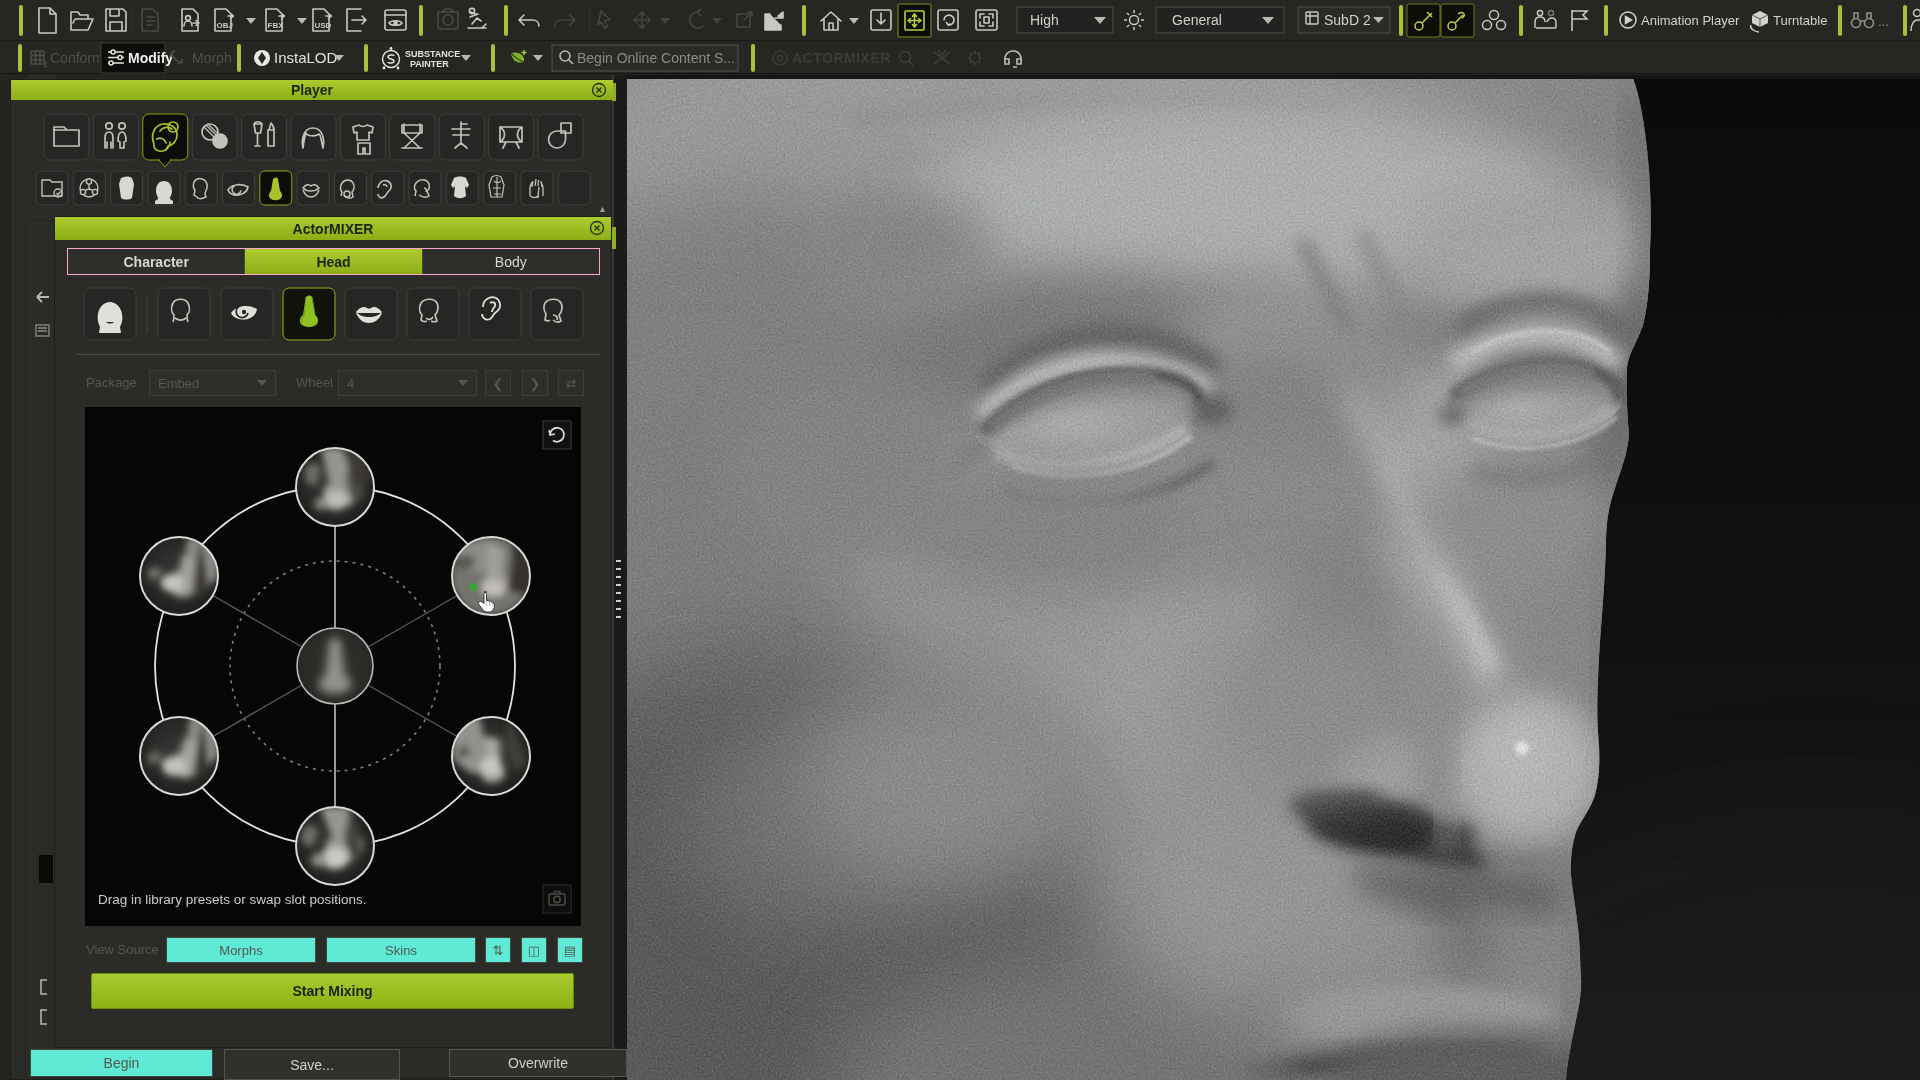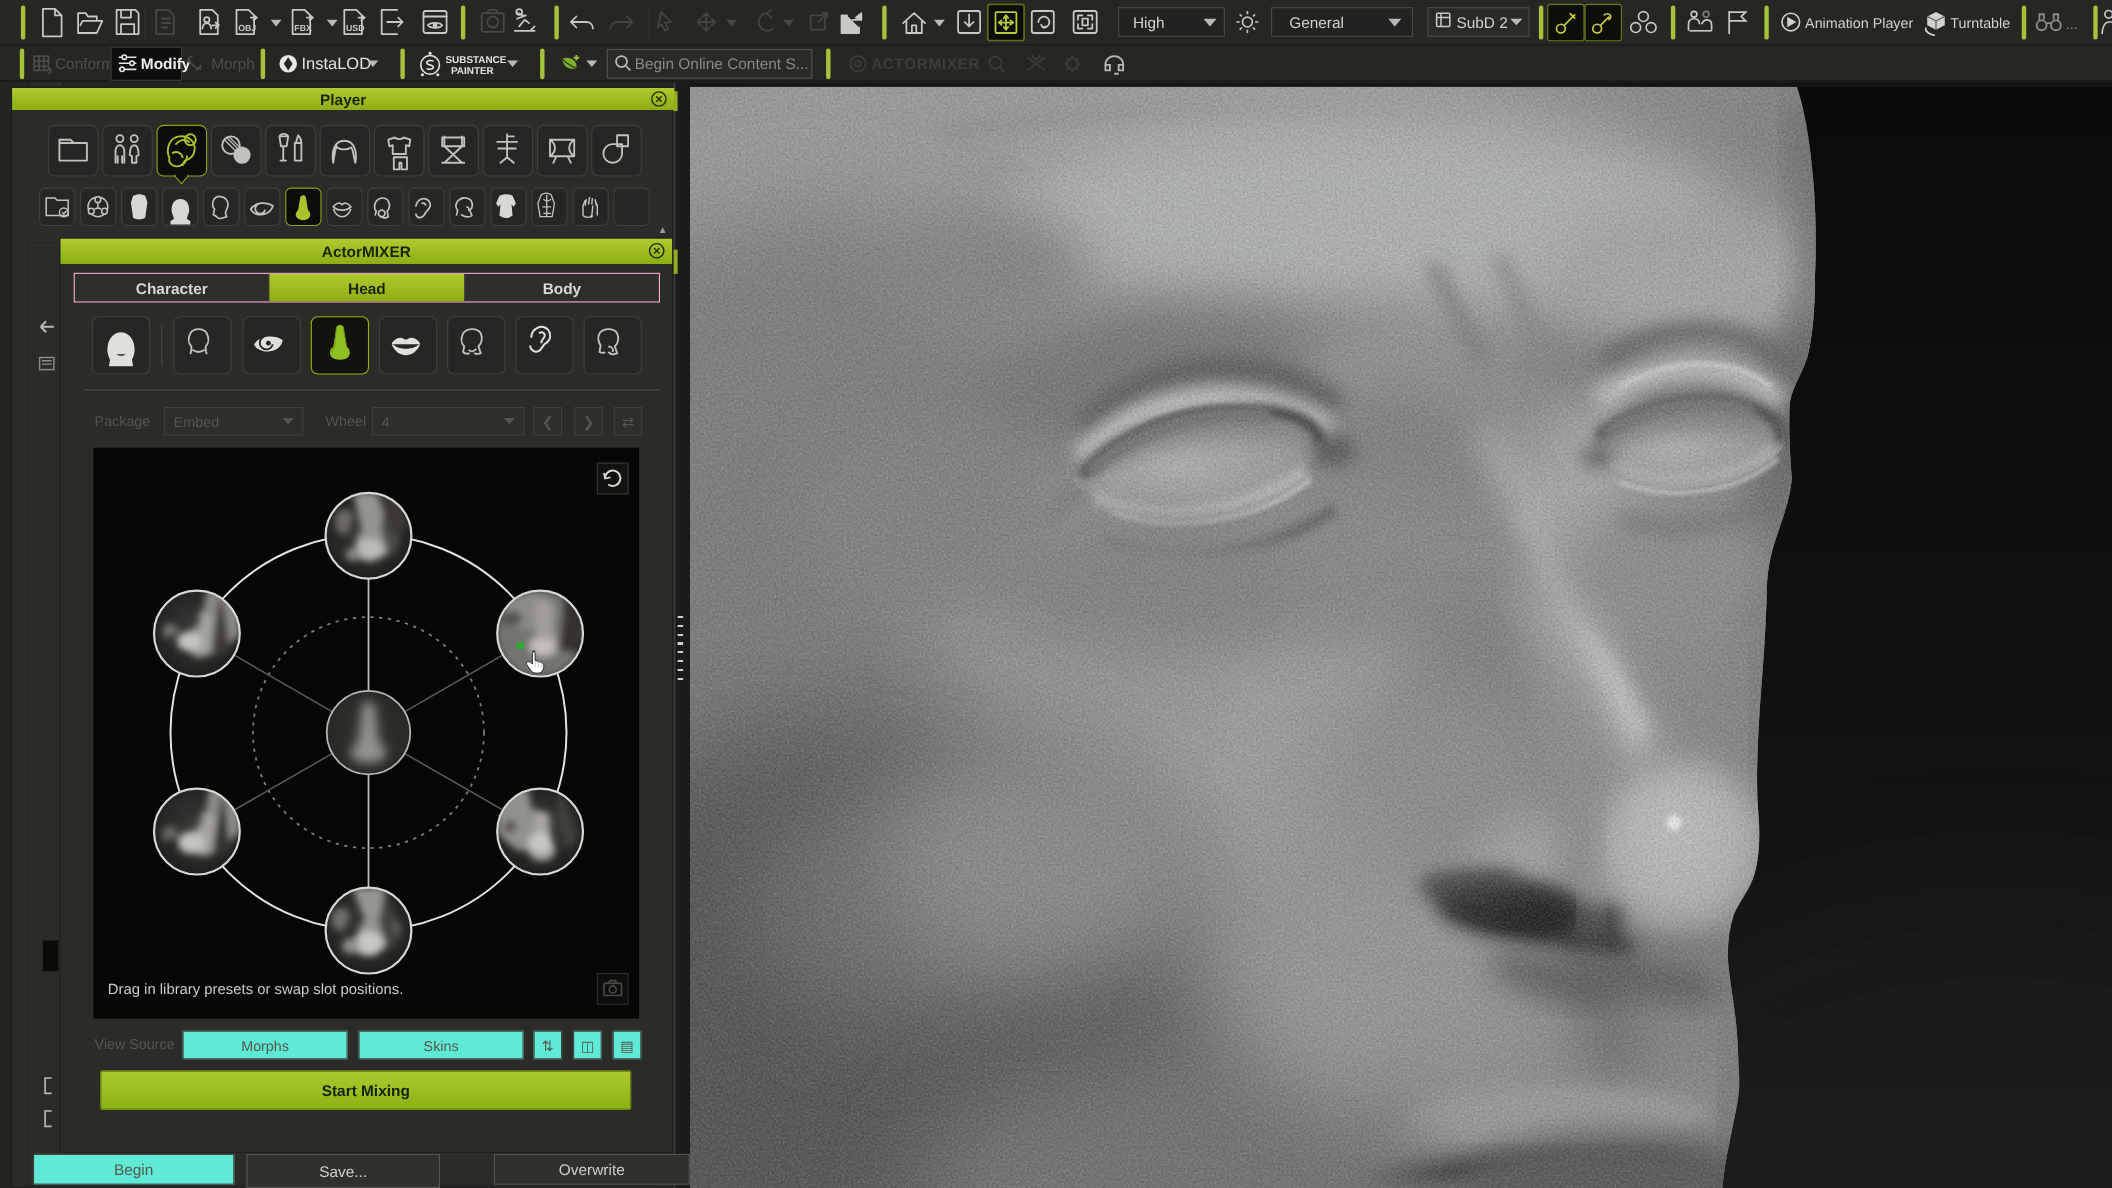--- a/index.html
+++ b/index.html
@@ -631,21 +631,21 @@
   <div class="abs" id="mixerpanel" style="left:54px;top:216px;width:558px;height:832px;background:#2b2b28;border:1px solid #1e1e1c;">
     <div class="abs ptitle" style="left:0;top:0;width:556px;height:23px;">ActorMIXER</div>
     <svg class="abs" width="16" height="16" style="right:6px;top:3px" viewBox="0 0 16 16">
         <circle cx="8" cy="8" r="6.5" fill="none" stroke="#223000" stroke-width="1.3"></circle>
         <path d="M5.5 5.5 l5 5 M10.5 5.5 l-5 5" stroke="#223000" stroke-width="1.3"></path>
       </svg>
 
     <div class="abs" style="left:12px;top:31px;width:533px;height:27px;background:#2e2e2b;border:1px solid #f9a8d4;display:flex;">
       <div style="flex:1;display:flex;align-items:center;justify-content:center;color:#d8d8d3;font-size:14px;font-weight:bold;border-right:1px solid #454541;">Character</div>
       <div style="flex:1;display:flex;align-items:center;justify-content:center;background:linear-gradient(#aecb2f,#8cae14);color:#1c2405;font-size:14px;font-weight:bold;">Head</div>
-      <div style="flex:1;display:flex;align-items:center;justify-content:center;color:#d8d8d3;font-size:14px;font-weight:bold;border-left:1px solid #454541;">Body</div>
+      <div style="flex:1;display:flex;align-items:center;justify-content:center;color:#d8d8d3;font-size:14px;font-weight:normal;border-left:1px solid #454541;">Body</div>
     </div>
 
     <svg class="abs" width="558" height="62" style="left:0;top:66px">
       <g>
         <rect x="29" y="5" width="52" height="52" rx="6" fill="#262624" stroke="#3f3f3c"></rect>
         <rect x="103" y="5" width="52" height="52" rx="6" fill="#262624" stroke="#3f3f3c"></rect>
         <rect x="166" y="5" width="52" height="52" rx="6" fill="#262624" stroke="#3f3f3c"></rect>
         <rect x="228" y="5" width="52" height="52" rx="6" fill="#12120d" stroke="#97b512"></rect>
         <rect x="290" y="5" width="52" height="52" rx="6" fill="#262624" stroke="#3f3f3c"></rect>
         <rect x="352" y="5" width="52" height="52" rx="6" fill="#262624" stroke="#3f3f3c"></rect>

